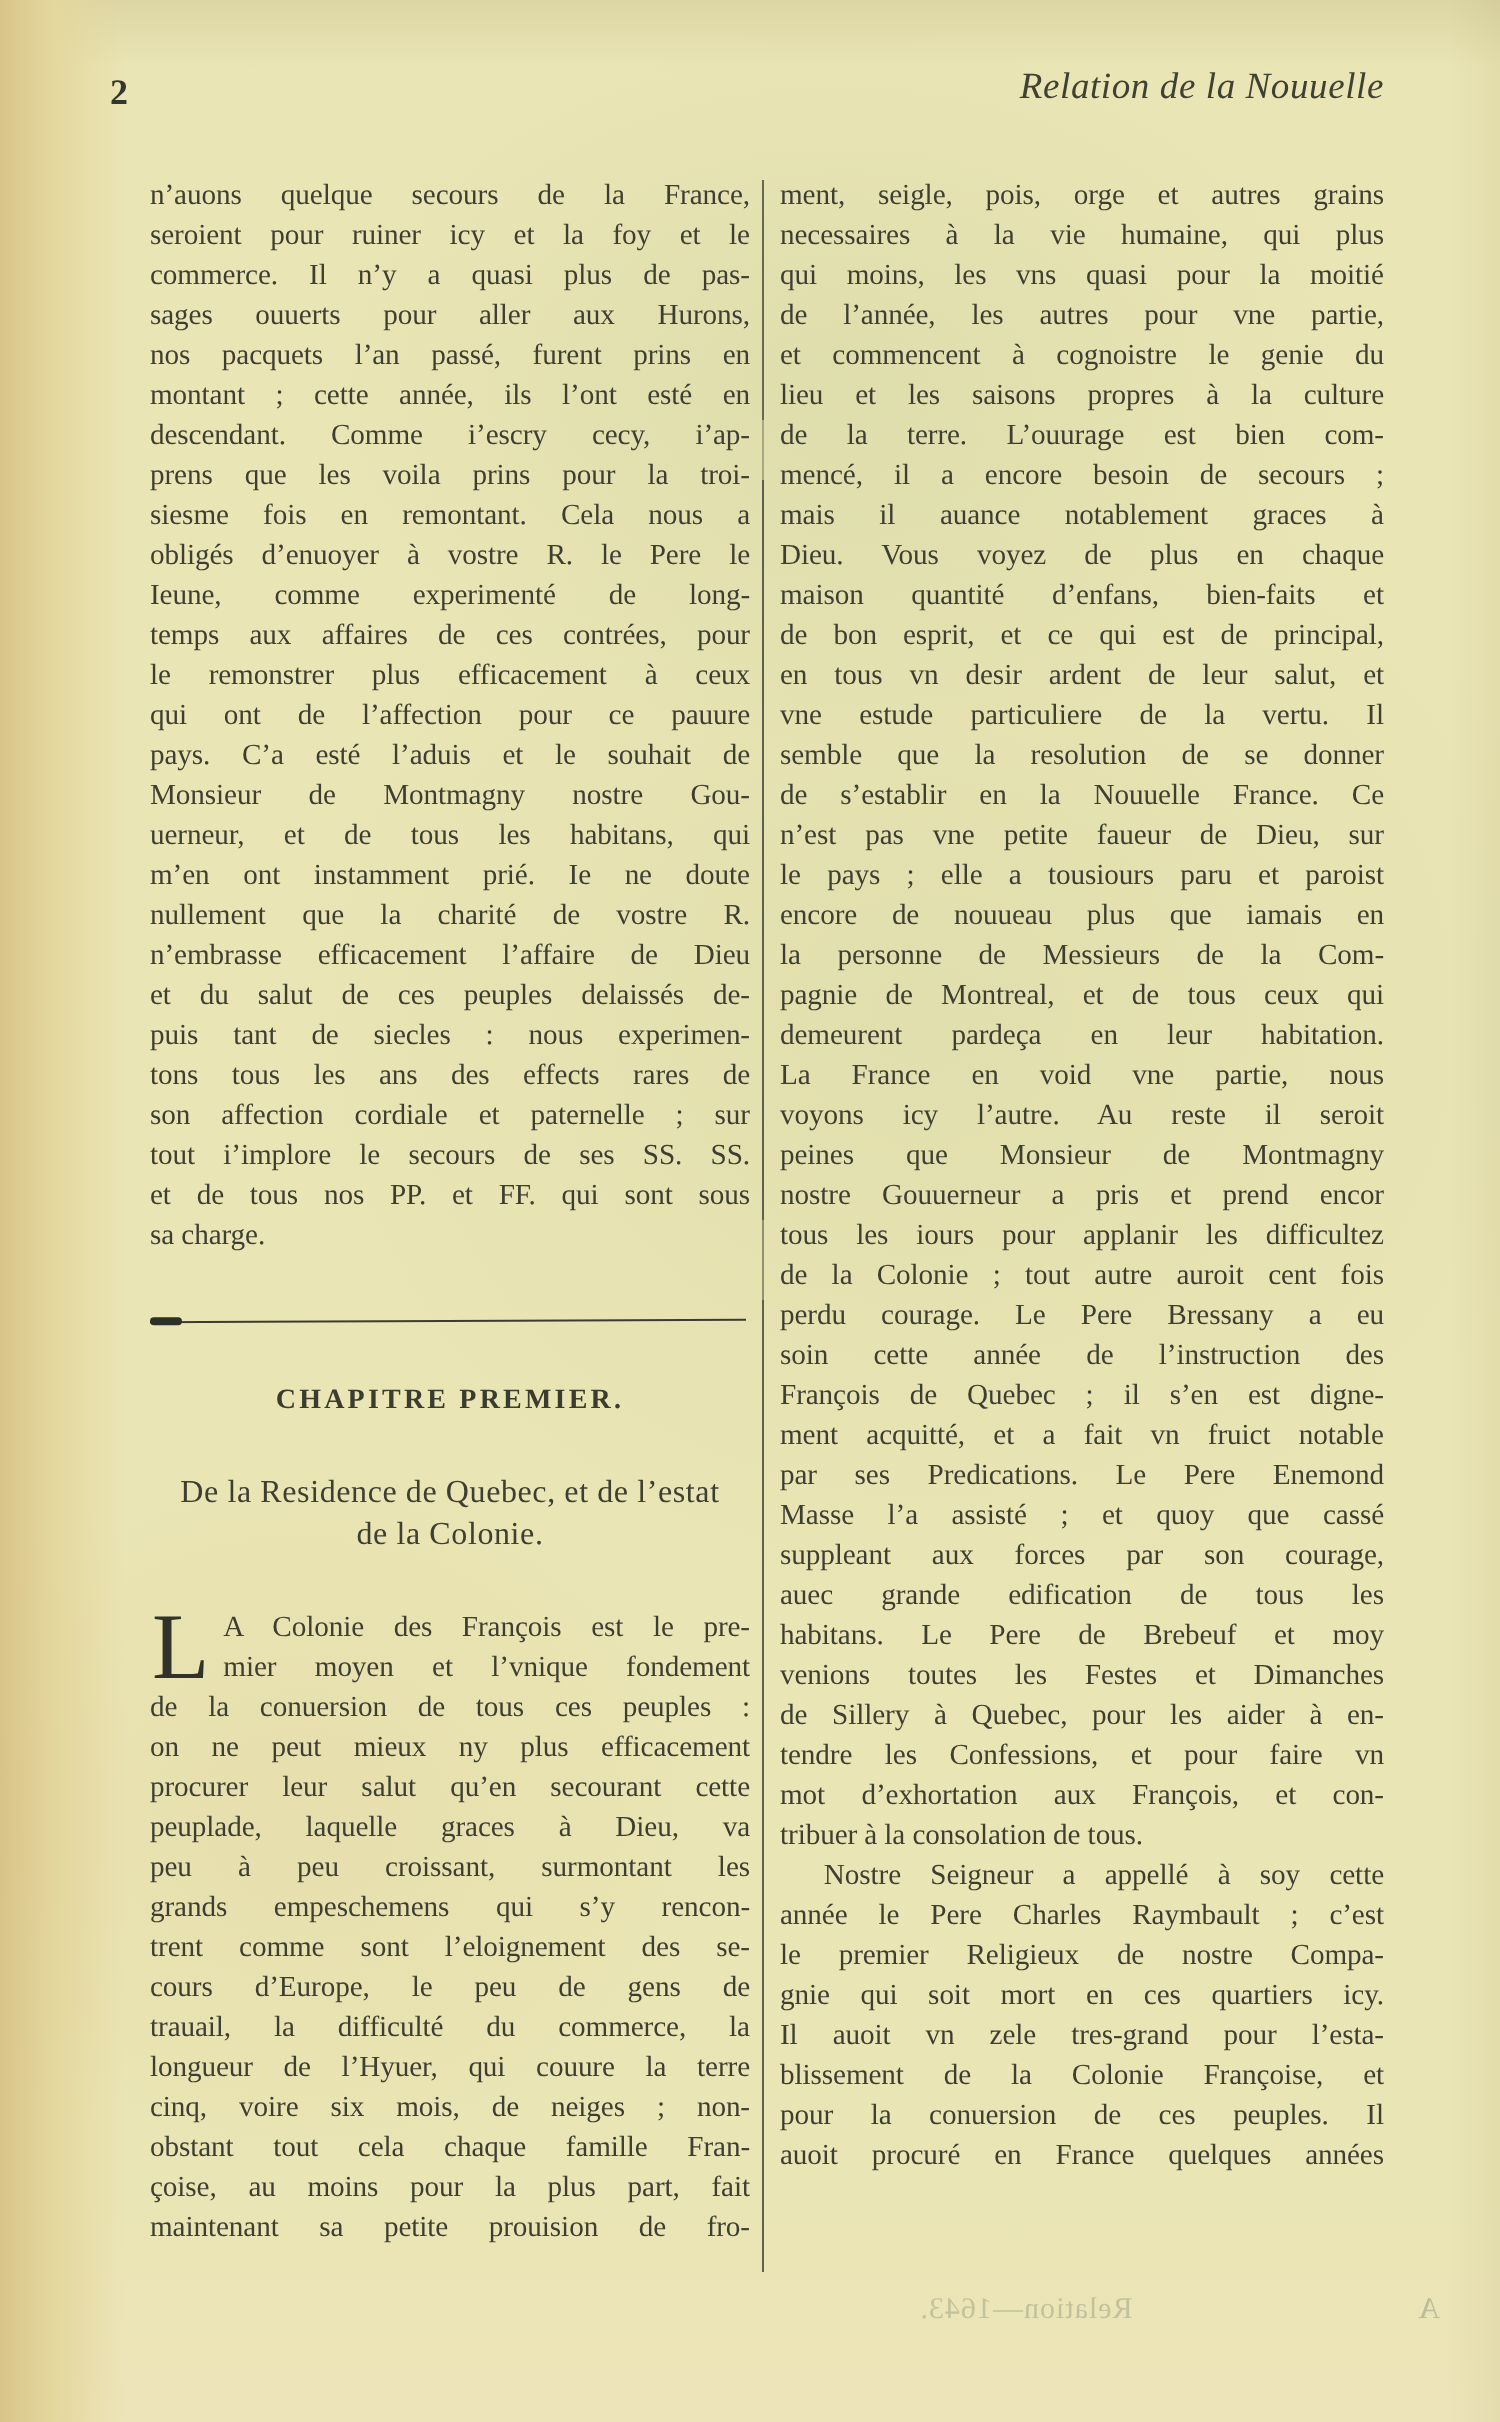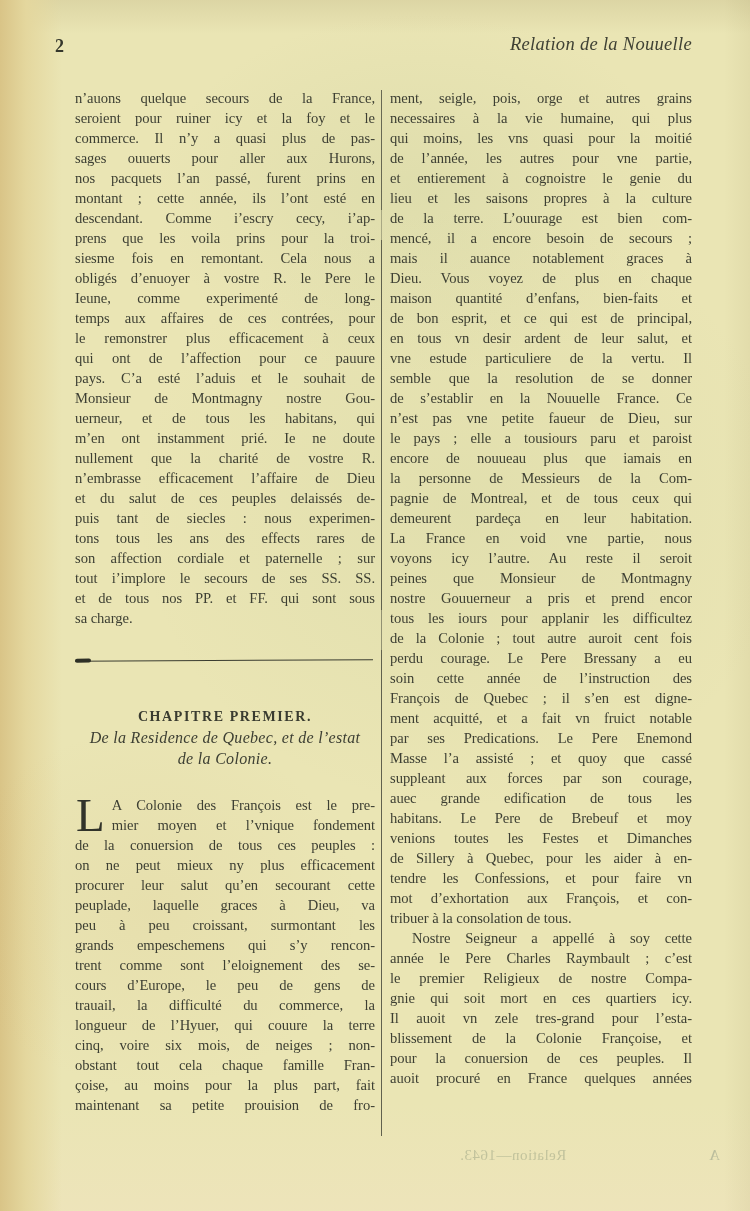--- a/index.html
+++ b/index.html
@@ -61,26 +61,26 @@
   }
   .section-rule .line{
     position:absolute;left:0;right:0;top:1px;height:1.4px;
     background:#3a3c30;
   }
   .section-rule .knot{
     position:absolute;left:0;top:-1px;width:16px;height:4px;
     background:#2e3026;border-radius:2px;
   }
   .chapter-heading{
-    margin-top:44px;text-align:center;
+    margin-top:28px;text-align:center;
     font-size:14px;letter-spacing:1.6px;color:#3a3c30;
     font-variant:small-caps;font-weight:bold;
   }
   .chapter-subtitle{
-    text-align:center;font-style:italic;
+    margin-top:25px;text-align:center;
     font-size:16px;line-height:21px;color:#3d3f33;letter-spacing:0.3px;
   }
   .para2{margin-top:26px;}
   .dropcap{
     float:left;
     font-size:47px;line-height:38px;height:38px;
     padding:1px 7px 0 1px;
     color:#31332a;font-weight:normal;
   }
   .bleed{
@@ -170,21 +170,21 @@
     </div>
 
     <div class="col-divider"></div>
 
     <div class="col col-right">
       <div>
           <div class="tl">ment, seigle, pois, orge et autres grains</div>
           <div class="tl">necessaires à la vie humaine, qui plus</div>
           <div class="tl">qui moins, les vns quasi pour la moitié</div>
           <div class="tl">de l’année, les autres pour vne partie,</div>
-          <div class="tl">et entierement à cognoistre le genie du</div>
+          <div class="tl">et commencent à cognoistre le genie du</div>
           <div class="tl">lieu et les saisons propres à la culture</div>
           <div class="tl">de la terre. L’ouurage est bien com-</div>
           <div class="tl">mencé, il a encore besoin de secours ;</div>
           <div class="tl">mais il auance notablement graces à</div>
           <div class="tl">Dieu. Vous voyez de plus en chaque</div>
           <div class="tl">maison quantité d’enfans, bien-faits et</div>
           <div class="tl">de bon esprit, et ce qui est de principal,</div>
           <div class="tl">en tous vn desir ardent de leur salut, et</div>
           <div class="tl">vne estude particuliere de la vertu. Il</div>
           <div class="tl">semble que la resolution de se donner</div>

